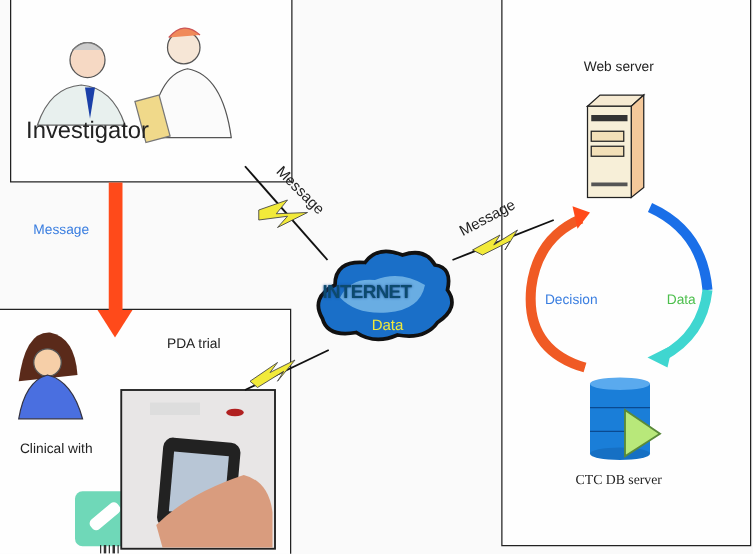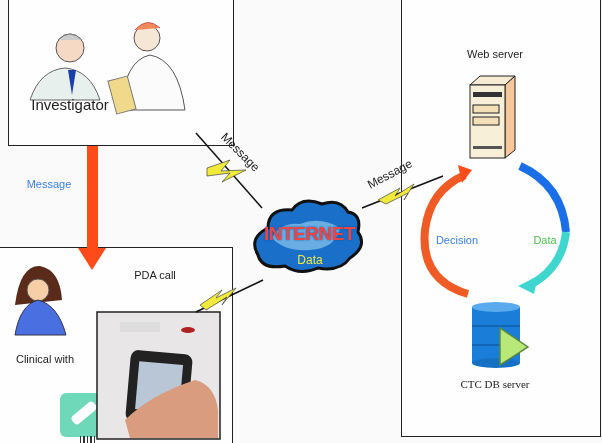--- a/index.html
+++ b/index.html
@@ -103,41 +103,41 @@
   <g>
     <rect x="472" y="307" width="48" height="56" fill="#1a7ed8"></rect>
     <ellipse cx="496" cy="307" rx="24" ry="5" fill="#5aaaee"></ellipse>
     <ellipse cx="496" cy="363" rx="24" ry="5" fill="#1670c4"></ellipse>
     <line x1="472" y1="326" x2="520" y2="326" stroke="#0a4a90"></line>
     <line x1="472" y1="345" x2="520" y2="345" stroke="#0a4a90"></line>
     <polygon points="500,328 500,365 528,347" fill="#b8e87a" stroke="#5a8a3a" stroke-width="1.5"></polygon>
   </g>
 </svg>
 
-<div class="lbl" style="left:20px;top:97px;width:100px;font-size:15px;">
+<div class="lbl" style="left:20px;top:97px;width:100px;font-size:19px;">
   <div>Investigator</div>
 </div>
 
 <div class="lbl" style="left:10px;top:177px;width:78px;color:#3a7ee0;">
   <div>Message</div>
 </div>
 
 <div class="lbl" style="left:95px;top:268px;width:120px;">
-  <div>PDA call</div>
+  <div>PDA trial</div>
 </div>
 
 <div class="lbl" style="left:4px;top:352px;width:82px;">
   <div>Clinical with</div>
 </div>
 
 <div class="lbl" style="left:205px;top:145px;width:70px;font-size:12px;transform:rotate(45deg);">Message</div>
 
 <div class="lbl" style="left:355px;top:167px;width:70px;font-size:12px;transform:rotate(-28deg);">Message</div>
 
-<div class="lbl" style="left:262px;top:226px;width:95px;font-size:19px;font-weight:bold;color:#ef4444;letter-spacing:-0.5px;text-shadow:0 0 2px #1a4a90;">INTERNET</div>
+<div class="lbl" style="left:246px;top:226px;width:95px;font-size:15px;font-weight:bold;color:#0c4a6e;letter-spacing:-0.5px;text-shadow:0 0 2px #1a4a90;">INTERNET</div>
 <div class="lbl" style="left:285px;top:253px;width:50px;font-size:12px;color:#f2ea3a;">Data</div>
 
 <div class="lbl" style="left:450px;top:47px;width:90px;">Web server</div>
 
 <div class="lbl" style="left:422px;top:233px;width:70px;color:#3a7ee0;text-align:center;">Decision</div>
 <div class="lbl" style="left:520px;top:233px;width:50px;color:#4cbf4c;">Data</div>
 
 <div class="lbl" style="left:440px;top:377px;width:110px;font-family:Liberation Serif, serif;">CTC DB server</div>
 
 </body></html>

